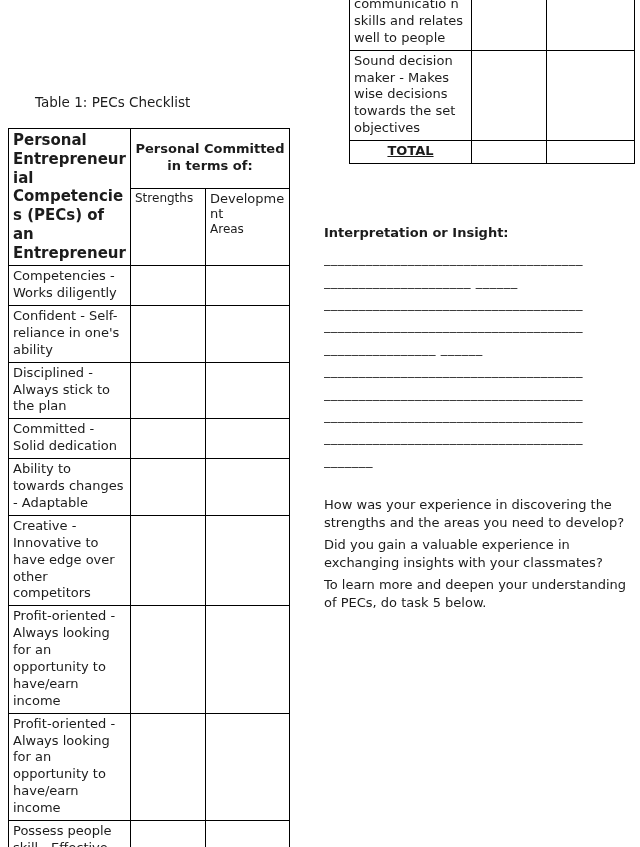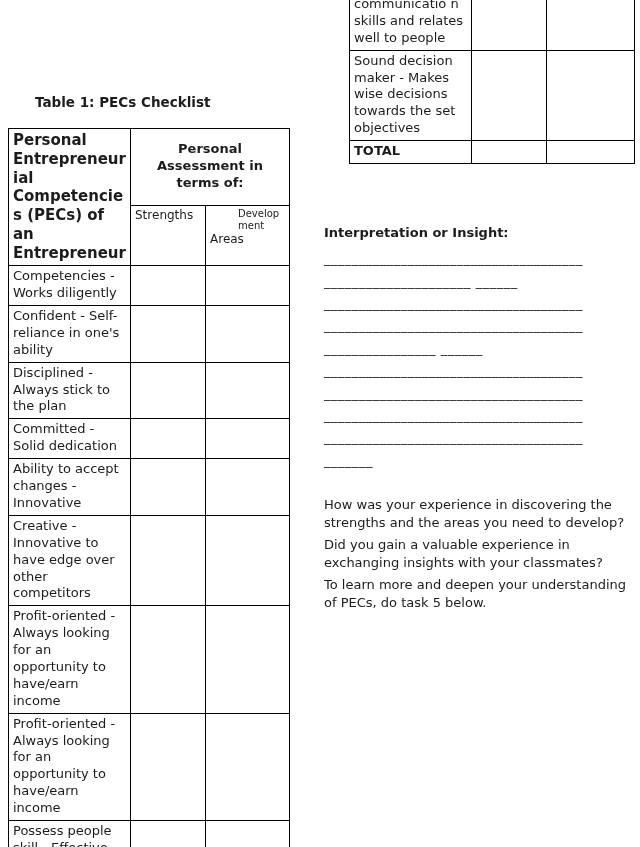--- a/index.html
+++ b/index.html
@@ -10,21 +10,21 @@
     overflow: hidden;
     font-family: "DejaVu Sans", "Liberation Sans", sans-serif;
     color: #1c1c1c;
   }
   .page { position: absolute; inset: 0; background: #fff; }
 
   .table-title {
     position: absolute;
     left: 35px; top: 94px;
     font-size: 13.5px;
-    font-weight: bold;
+    font-weight: normal;
   }
 
   table { border-collapse: collapse; table-layout: fixed; }
   td, th {
     border: 1px solid #000;
     vertical-align: top;
     padding: 2px 4px 3px 4px;
     font-size: 13px;
     line-height: 1.3;
     text-align: left;
@@ -46,30 +46,30 @@
     line-height: 1.25;
     vertical-align: top;
   }
   .hdr-assessment {
     font-weight: bold;
     font-size: 13px;
     text-align: center;
     vertical-align: middle;
   }
   .hdr-sub { text-align: left; vertical-align: top; font-size: 12px; }
-  .dev-line1 { display: block; font-size: 10px; line-height: 1.2; margin-left: 28px; }
+  .dev-line1 { display: block; font-size: 13px; line-height: 1.2; }
   .dev-line2 { display: block; font-size: 12px; line-height: 1.2; }
 
   
   .right-table-wrap { position: absolute; left: 349px; top: -7px; width: 285px; }
   .right-table { width: 285px; }
   .r-col-label { width: 122px; }
   .r-col-a { width: 75px; }
   .r-col-b { width: 88px; }
-  .total-cell { font-weight: bold; text-align: left; }
+  .total-cell { font-weight: bold; text-align: center; text-decoration: underline; }
 
   
   .insight {
     position: absolute;
     left: 324px; top: 224px;
     width: 312px;
     font-size: 13px;
     line-height: 1.4;
   }
   .insight-heading { font-weight: bold; margin-bottom: 6px; font-size: 13px; }
@@ -93,21 +93,21 @@
   <div class="left-table-wrap">
     <table class="left-table">
       <colgroup>
         <col class="col-label">
           <col class="col-str">
           <col class="col-dev">
       </colgroup>
       <tbody>
           <tr>
         <th class="hdr-competency" rowspan="2">Personal Entrepreneurial Competencies (PECs) of an Entrepreneur</th>
-        <th class="hdr-assessment" colspan="2">Personal Assessment in terms of:</th>
+        <th class="hdr-assessment" colspan="2">Personal Committed in terms of:</th>
       </tr>
       <tr>
         <th class="hdr-sub">Strengths</th>
         <th class="hdr-sub">
           <span class="dev-line1">Development</span>
           <span class="dev-line2">Areas</span>
         </th>
       </tr>
 
       <tr>
@@ -124,21 +124,21 @@
         <td>Disciplined - Always stick to the plan</td>
         <td></td>
         <td></td>
       </tr>
       <tr>
         <td>Committed - Solid dedication</td>
         <td></td>
         <td></td>
       </tr>
       <tr>
-        <td>Ability to accept changes - Innovative</td>
+        <td>Ability to towards changes - Adaptable</td>
         <td></td>
         <td></td>
       </tr>
       <tr>
         <td>Creative - Innovative to have edge over other competitors</td>
         <td></td>
         <td></td>
       </tr>
       <tr>
         <td>Profit-oriented - Always looking for an opportunity to have/earn income</td>

